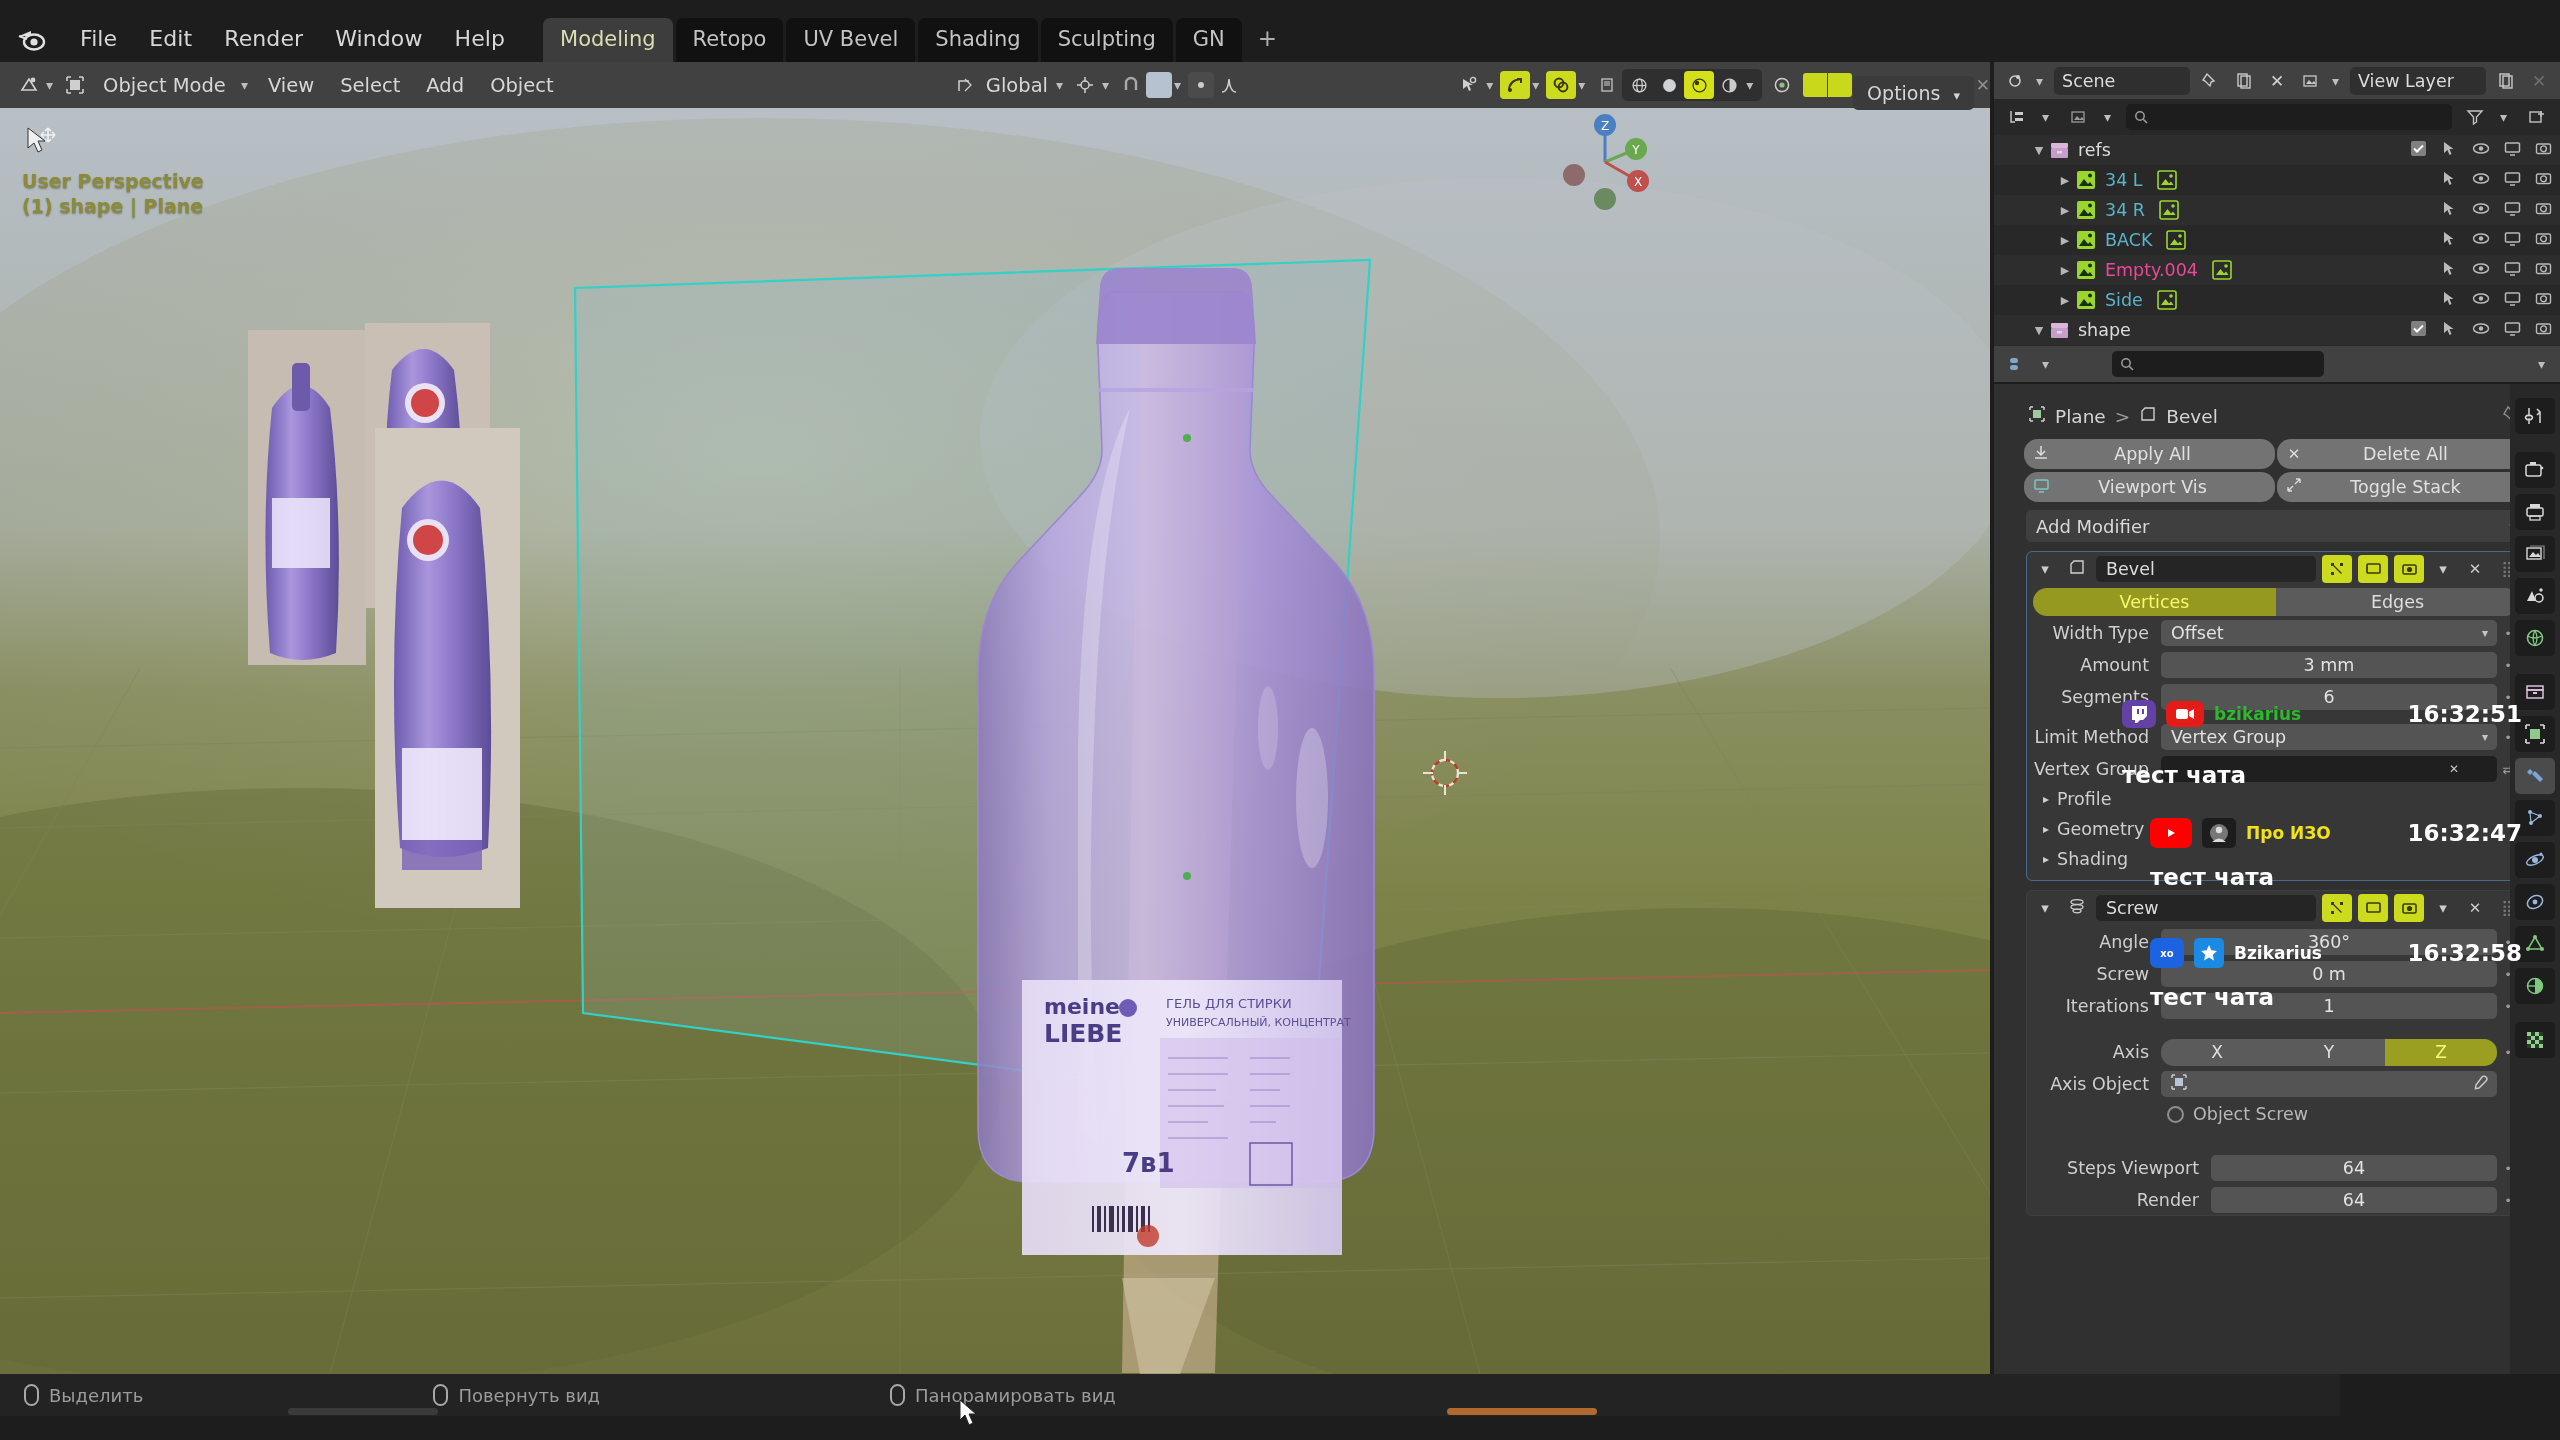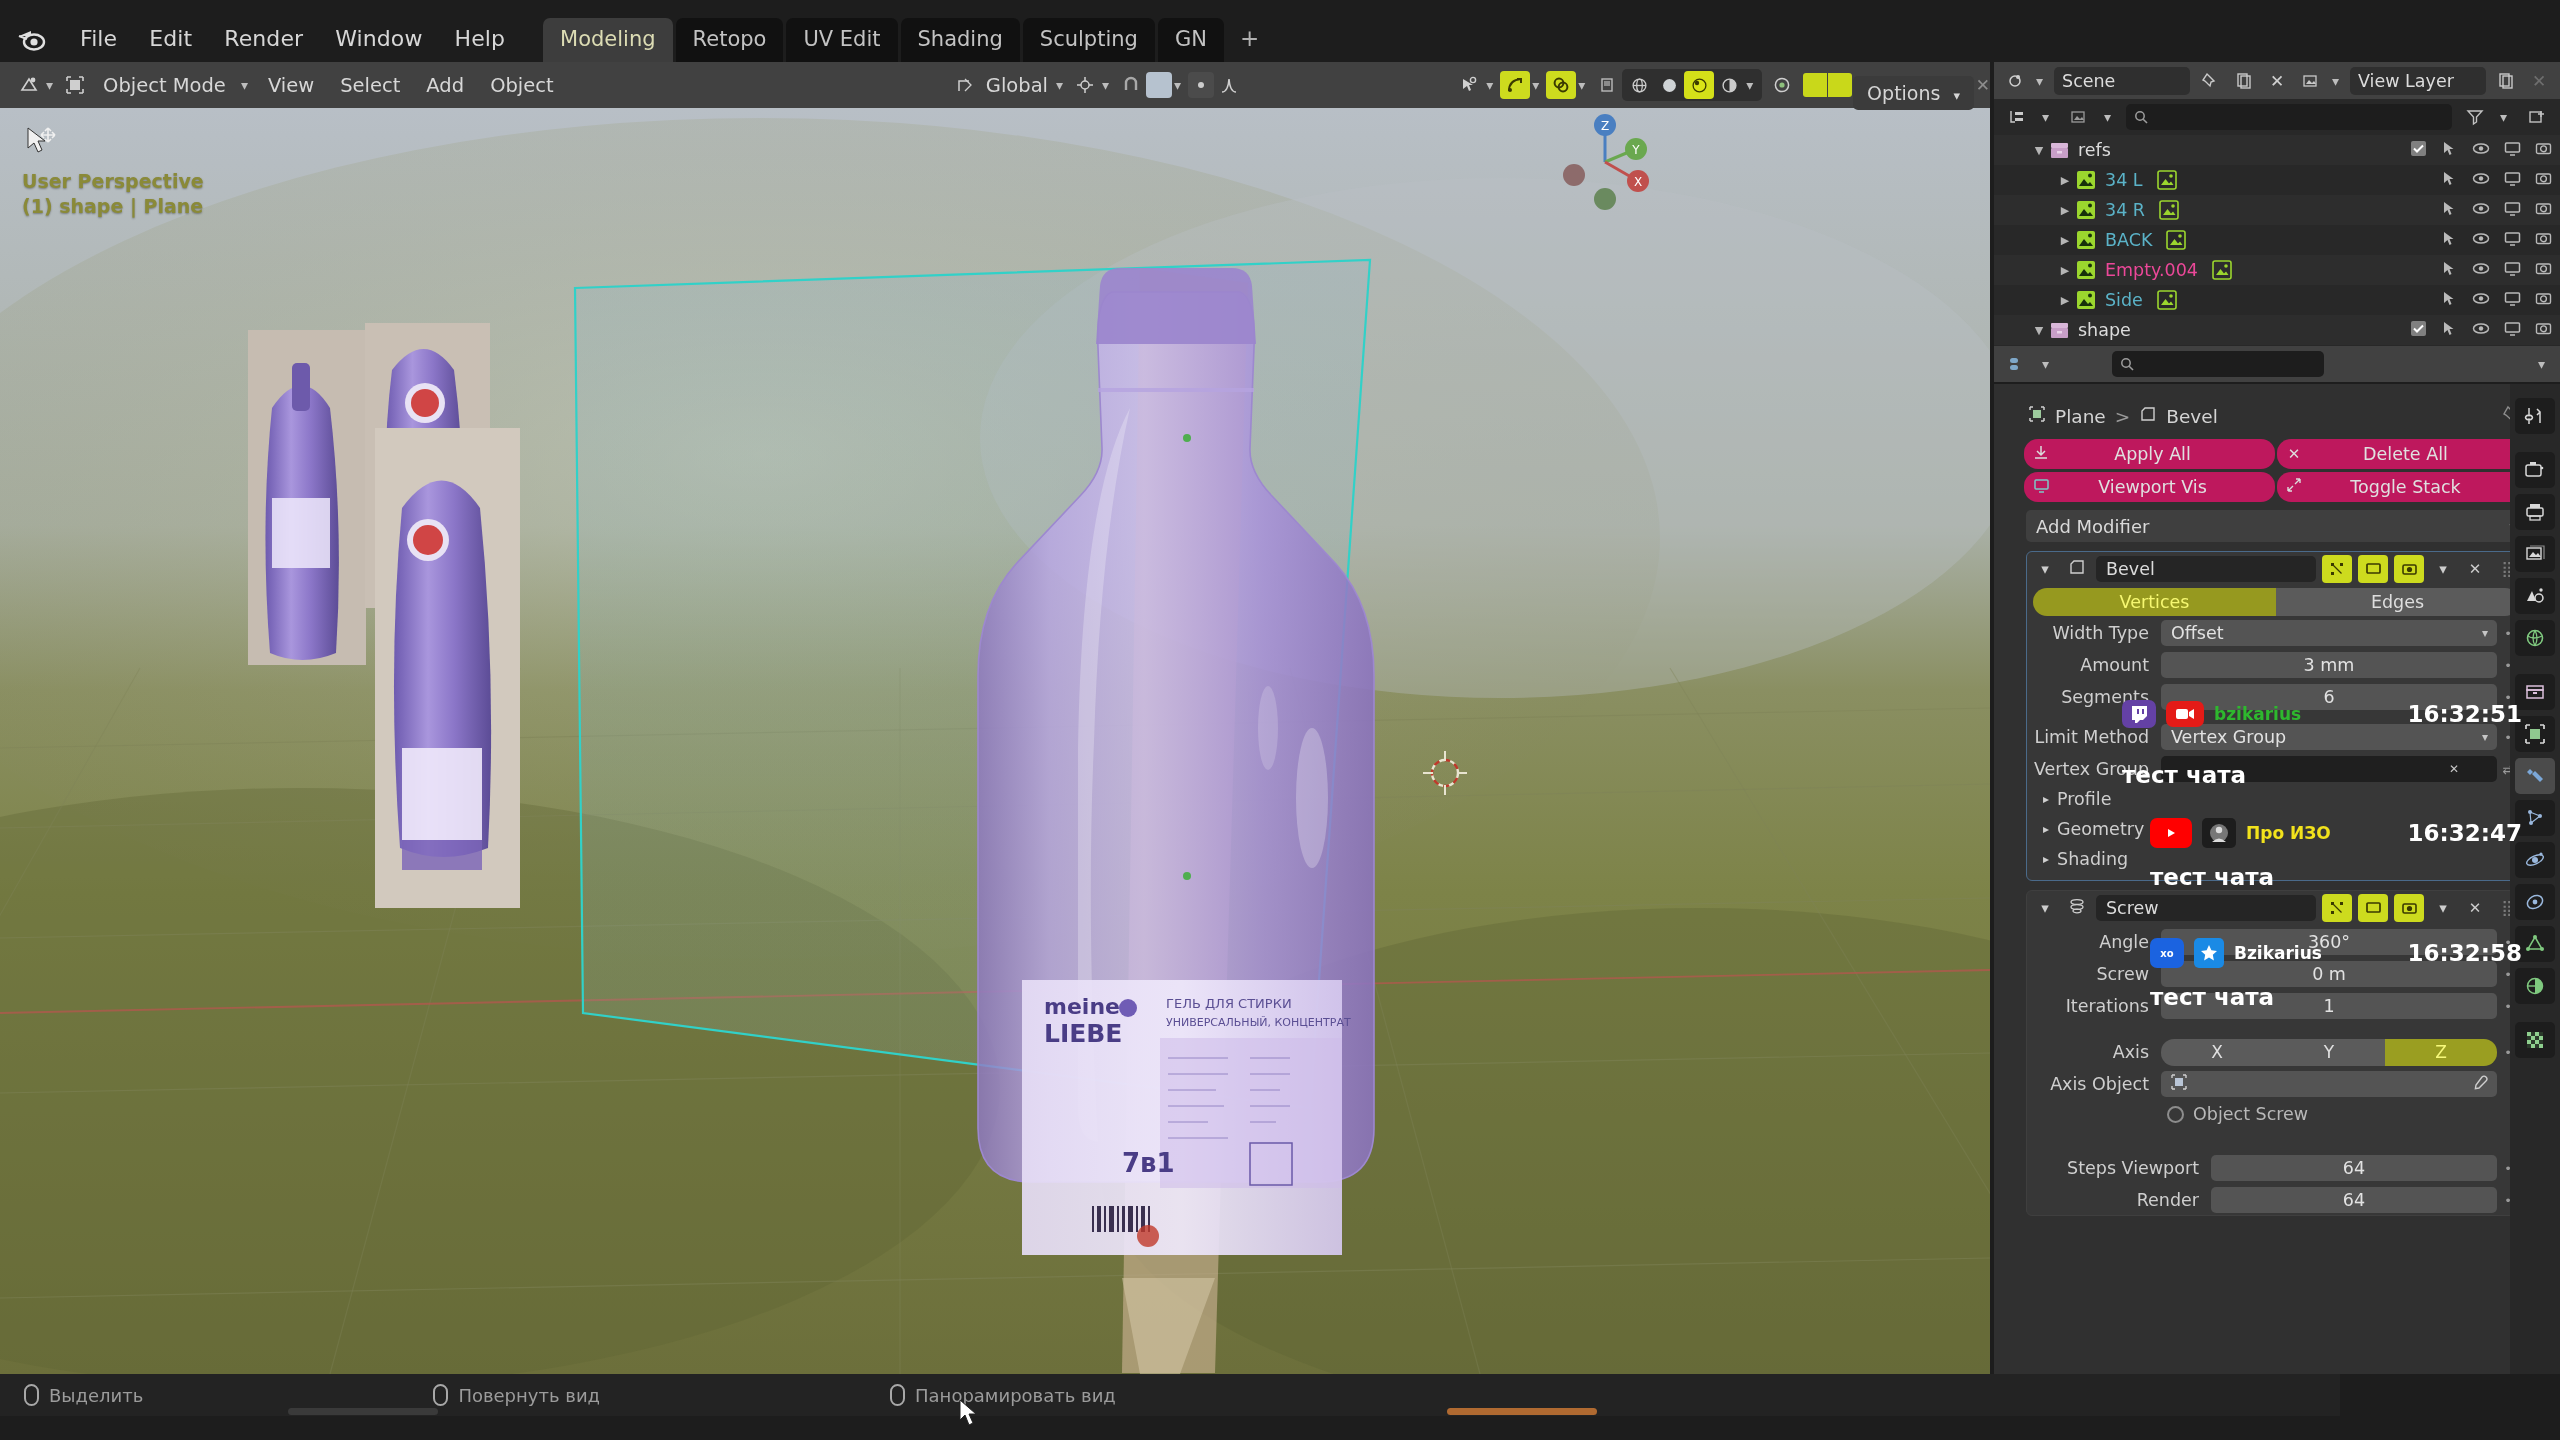--- a/index.html
+++ b/index.html
@@ -73,21 +73,21 @@
   .ptab { width:40px; height:36px; background:#1d1d1d; border-radius:5px; display:flex;
           align-items:center; justify-content:center; font-size:17px; }
   .ptab.active { background:#4b4b4b; }
   .ptab.gap { margin-top:12px; }
 
   #props-body { position:absolute; left:0; top:12px; width:516px; height:990px; overflow:hidden;margin-left:24px; }
   #breadcrumb { height:40px; display:flex; align-items:center; padding-left:10px; gap:9px;
                 background:#303030; }
   #breadcrumb .bc { color:#d4d4d4; font-size:18.5px; }
   .pbtn-row { display:flex; gap:2px; padding:0 6px; margin-top:3px; }
-  .pbtn { flex:1; height:30px; background:#be185d; border-radius:14px; display:flex;
+  .pbtn { flex:1; height:30px; background:#737373; border-radius:14px; display:flex;
           align-items:center; color:#e0e0e0; font-size:17.5px; }
   .pbtn .ic { width:34px; text-align:center; font-size:15px; color:#ddd; }
   .pbtn .tx { flex:1; text-align:center; padding-right:28px; }
   #add-mod { margin:8px 8px 0 8px; height:32px; background:#3f3f3f; border-radius:5px;
              display:flex; align-items:center; padding:0 10px; color:#d9d9d9; font-size:18px;
              justify-content:space-between; }
 
   .mod-panel { margin:9px 8px 0 8px; background:#373737; border-radius:6px;
                border:1px solid #4a6a8a; }
   .mod-head { height:34px; display:flex; align-items:center; padding:0 5px; gap:6px; }
@@ -151,21 +151,21 @@
     </div>
     <div class="menu-item">File</div>
     <div class="menu-item">Edit</div>
     <div class="menu-item">Render</div>
     <div class="menu-item">Window</div>
     <div class="menu-item">Help</div>
   </div>
   <div class="ws-tabs">
     <div class="ws-tab active">Modeling</div>
     <div class="ws-tab">Retopo</div>
-    <div class="ws-tab">UV Edit</div>
+    <div class="ws-tab">UV Bevel</div>
     <div class="ws-tab">Shading</div>
     <div class="ws-tab">Sculpting</div>
     <div class="ws-tab">GN</div>
     <div class="ws-tab plus">+</div>
   </div>
 </div>
 
 <div id="viewport">
 
   <svg id="vp-canvas" width="1990" height="1266" viewBox="0 0 1990 1266">

